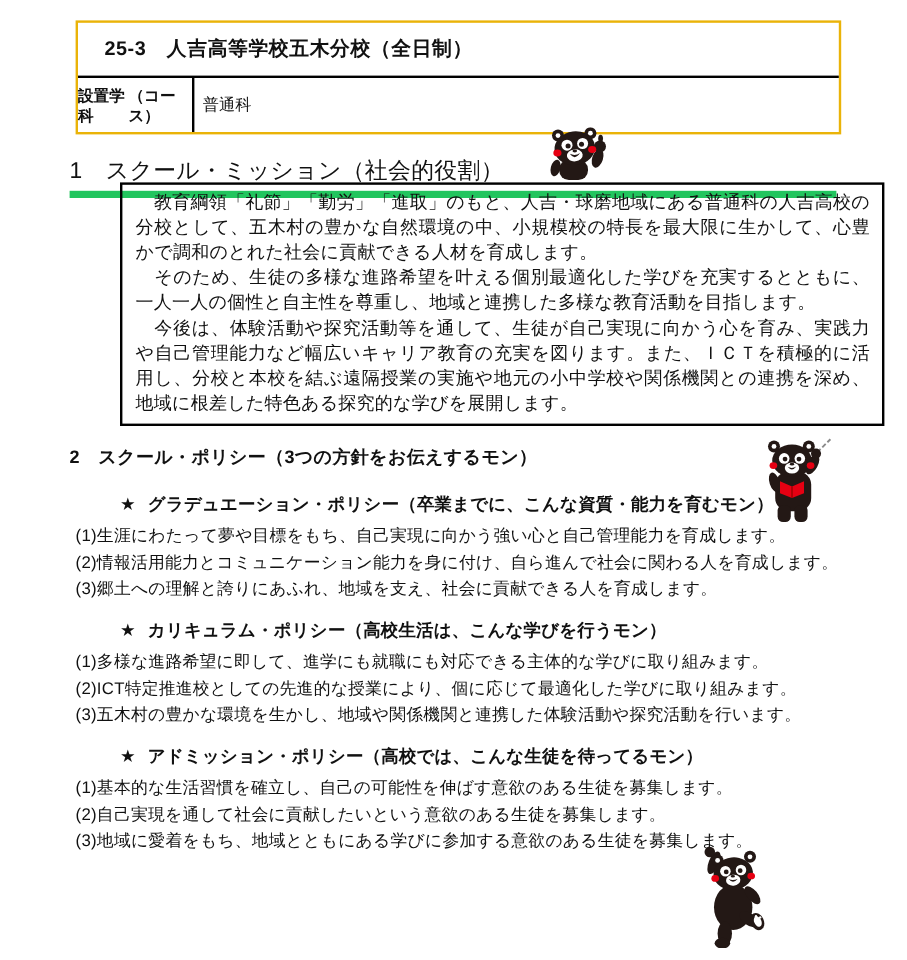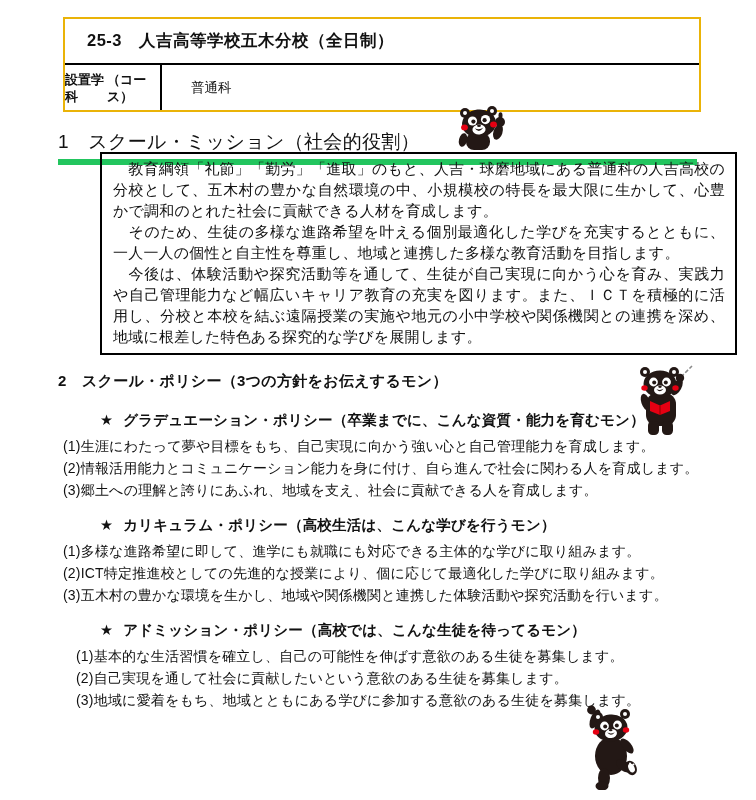--- a/index.html
+++ b/index.html
@@ -16,21 +16,21 @@
   }
   .title-row{
     height:44px;border-bottom:2px solid #000;display:flex;align-items:center;
     padding-left:22px;font-size:16.5px;font-weight:700;letter-spacing:.5px;
   }
   .dept-row{display:flex;height:45px;}
   .dept-label{
     width:95px;border-right:2px solid #000;display:flex;flex-direction:row;
     justify-content:center;align-items:center;font-size:13px;font-weight:700;line-height:17px;
   }
-  .dept-value{flex:1;display:flex;align-items:center;padding-left:29px;font-size:13.5px;}
+  .dept-value{flex:1;display:flex;align-items:center;padding-left:7px;font-size:13.5px;}
 
   
   .sec1-heading{
     left:58px;top:129px;width:639px;font-size:19px;font-weight:400;
     border-bottom:6px solid #22c55e;padding-bottom:4px;letter-spacing:.3px;
   }
   .mission-box{
     left:60px;top:152px;width:637px;height:203px;border:2px solid #000;
     box-sizing:border-box;padding:5px 10px 0 11px;
     font-family:"Liberation Serif","DejaVu Serif",serif;
@@ -38,21 +38,21 @@
   }
   .mission-box p{margin:0;}
 
   
   .sec2-heading{left:58px;top:372px;font-size:15px;font-weight:700;letter-spacing:.3px;}
   .policy-title{font-size:14.5px;font-weight:700;letter-spacing:.2px;}
   .policy-title .star{margin-right:10px;}
   .policy-items{font-size:14px;line-height:22px;letter-spacing:.2px;}
   .pt-grad{left:100px;top:411px;}  .pi-grad{left:63px;top:435px;}
   .pt-curr{left:100px;top:516px;}  .pi-curr{left:63px;top:540px;}
-  .pt-adm{left:100px;top:621px;}   .pi-adm{left:76px;top:645px;}
+  .pt-adm{left:100px;top:621px;}   .pi-adm{left:63px;top:645px;}
 
   
   .kumamon1{left:455px;top:106px;}
   .kumamon2{left:633px;top:365px;}
   .kumamon3{left:584px;top:704px;}
 </style>
 </head>
 <body>
 
 <div class="abs title-table">

